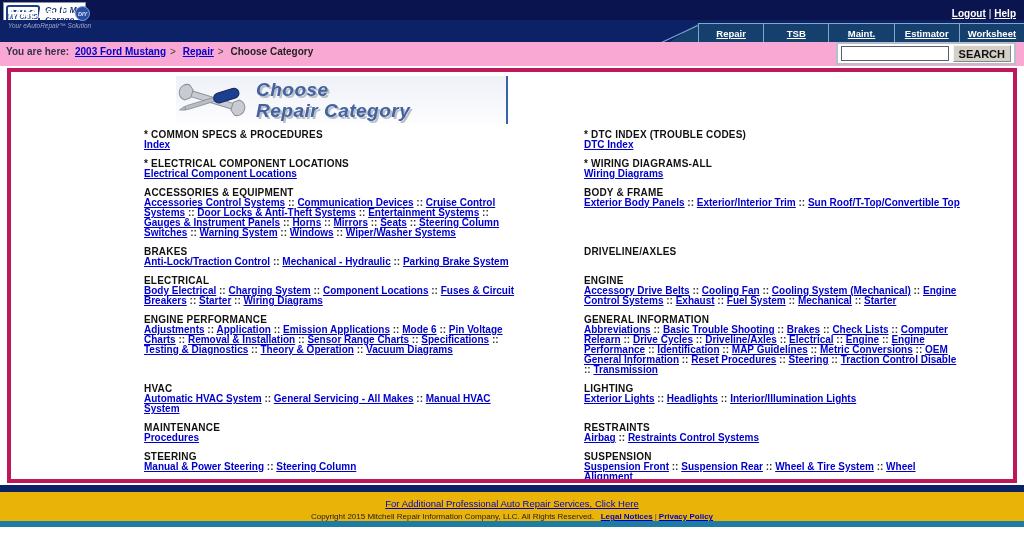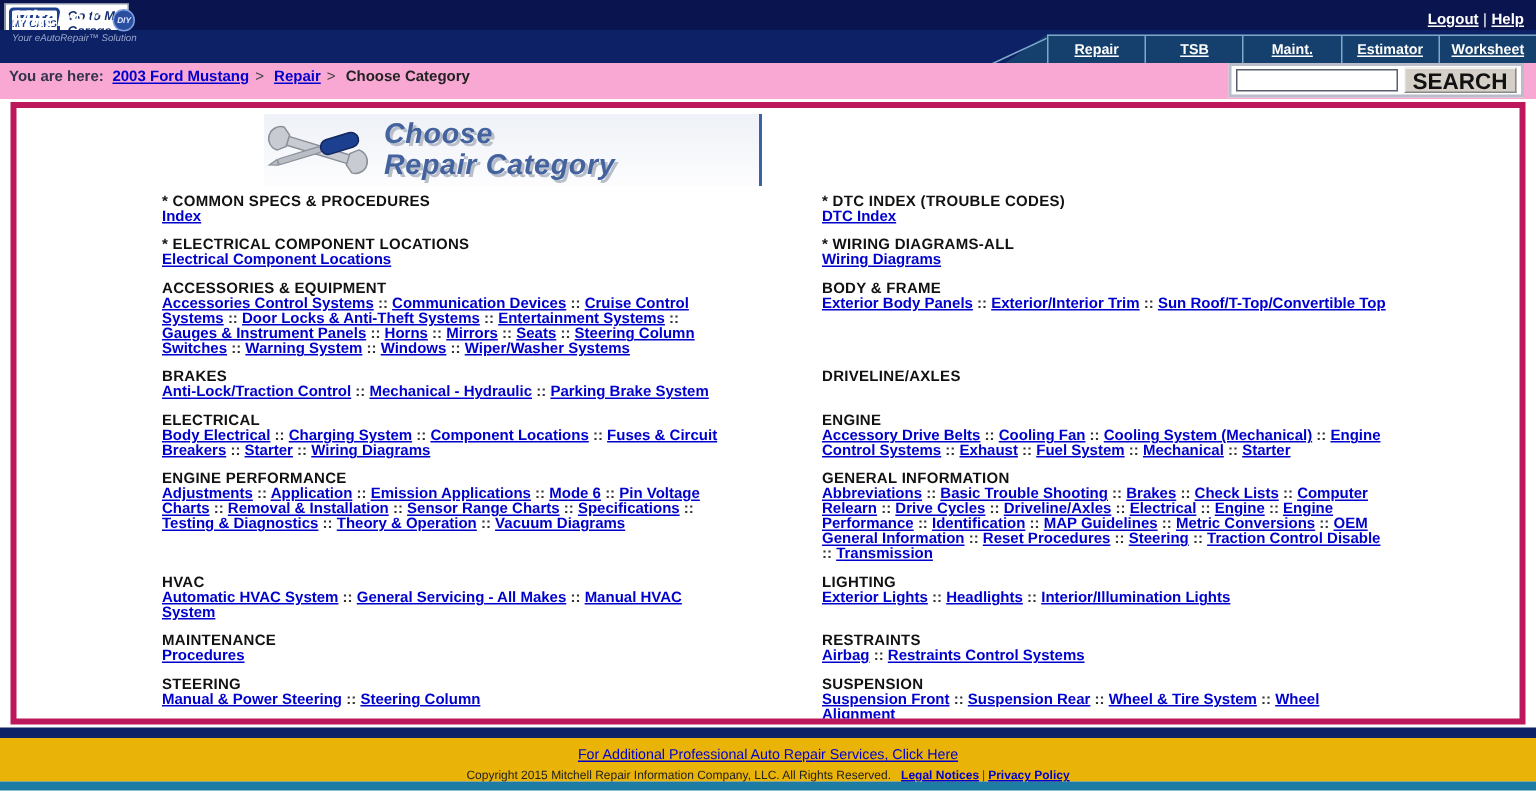--- a/index.html
+++ b/index.html
@@ -42,33 +42,33 @@
   .crumbbar { position:relative; height:24px; background:#f9a8d4; }
   .crumbs { position:absolute; left:6px; top:4px; font-size:10px; color:#222; }
   .crumbs .here { font-weight:bold; color:#33334d; }
   .crumbs a { color:#0000cc; font-weight:bold; text-decoration:underline; cursor:pointer; margin:0 3px; }
   .crumbs .gt { color:#444; margin:0 1px; }
   .crumbs .current { font-weight:bold; color:#222; margin-left:3px; }
   .searchbox { position:absolute; right:8px; top:0px; height:23px; border:2px solid #b9bdc9; background:#fff;
                display:flex; align-items:center; padding:0 3px; }
   .searchbox input { width:108px; height:15px; border:1px solid #5a5f6e; font-size:10px; padding:0 2px; margin-right:4px; }
   .search-btn { height:17px; padding:0 5px; background:#d4d0c8; border:1px solid #888;
-                border-top-color:#f4f4f4; border-left-color:#f4f4f4; font-size:15px; font-weight:bold;
+                border-top-color:#f4f4f4; border-left-color:#f4f4f4; font-size:11px; font-weight:bold;
                 color:#111; cursor:pointer; font-family:"Liberation Sans", sans-serif; }
 
   
   .content { margin:2px 7px 2px 7px; height:415px; border:4px solid #be185d; background:#fff; overflow:hidden; }
   .banner { margin:4px 0 6px 165px; width:332px; height:48px; display:flex; align-items:center;
             background:linear-gradient(180deg,#eef1f7,#fdfdfe); border-right:2px solid #3a62a8; }
   .banner-icon { width:72px; height:44px; margin-right:8px; flex:none; }
   .banner-text { font-size:19px; font-weight:bold; font-style:italic; color:#44639e; line-height:21px;
                  text-shadow:2px 2px 0 #b9bfca; letter-spacing:0.5px; }
 
   .category-grid { display:grid; grid-template-columns:440px 440px; padding-left:97px; row-gap:9px; }
-  .cat-cell { width:440px; }
+  .cat-cell { width:440px;margin-left:36px; }
   .cat-heading { font-size:10px; font-weight:bold; color:#111; line-height:10px; letter-spacing:0.2px; max-width:376px; }
   .cat-links { font-size:10px; line-height:10px; max-width:376px; }
   .cat-link { color:#0000cc; font-weight:bold; text-decoration:underline; cursor:pointer; }
   .linksep { color:#333; font-weight:bold; }
 
   
   .footer-navybar { height:7px; background:#0d2166; }
   .footerwhite { height:29px; background:#eab308; text-align:center; padding-top:1px; }
   .footer-link a { font-size:9.5px; color:#0000cc; text-decoration:underline; cursor:pointer; }
   .copyline { font-size:8px; color:#222; margin-top:1px; }

